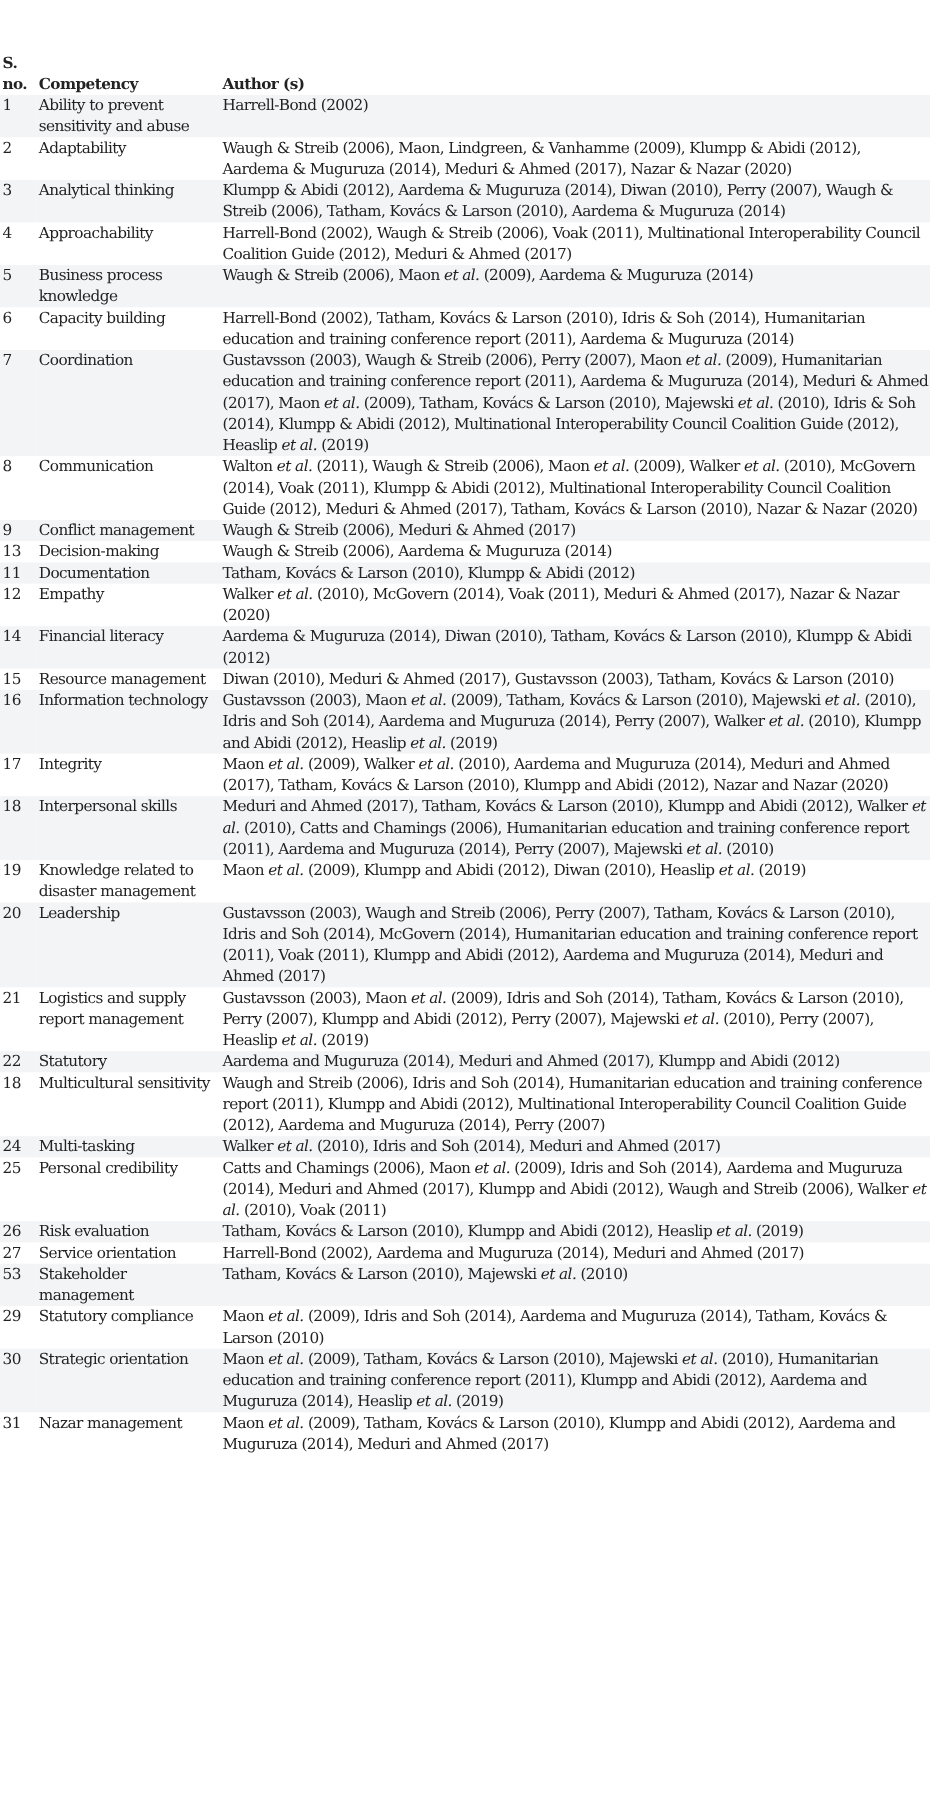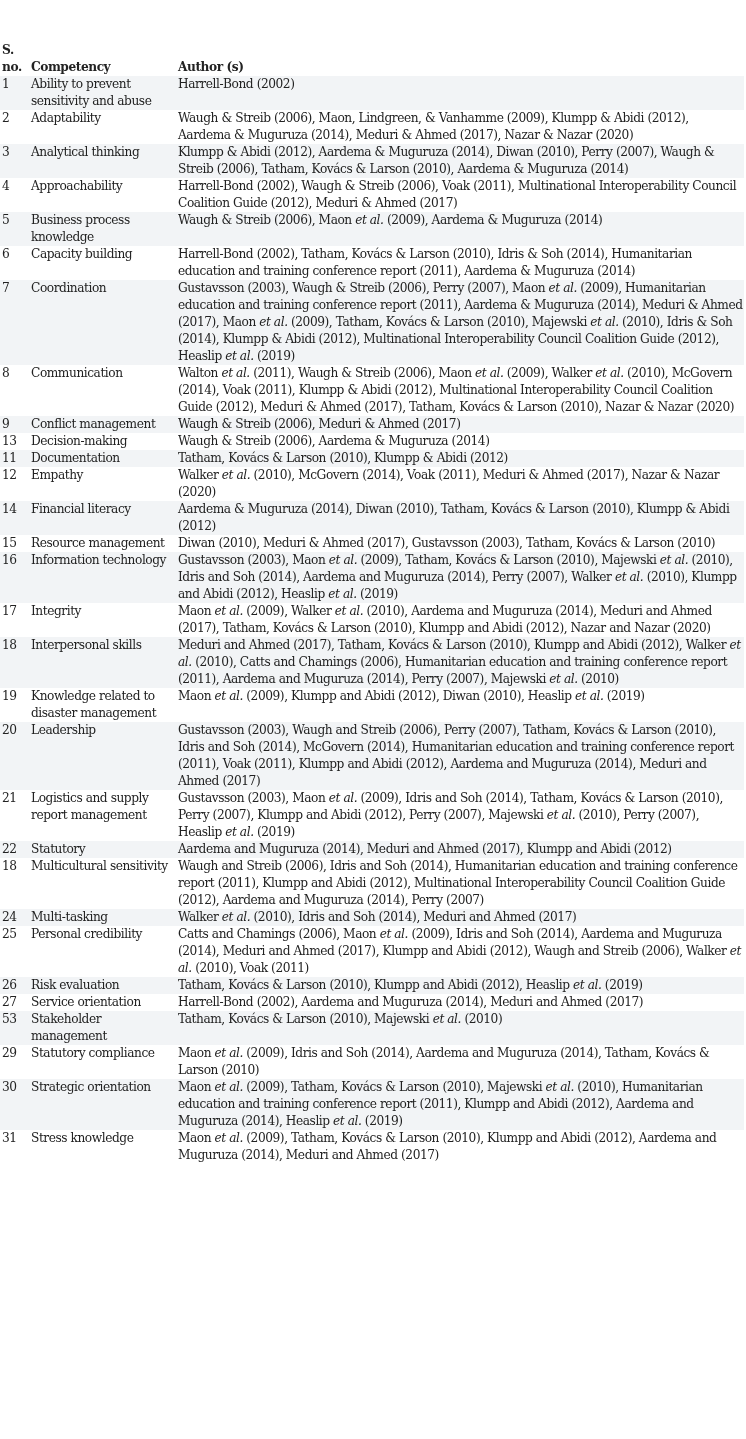--- a/index.html
+++ b/index.html
@@ -171,17 +171,17 @@
         <td>Statutory compliance</td>
         <td class="cite">Maon <i>et al.</i> (2009), Idris and Soh (2014), Aardema and Muguruza (2014), Tatham, Kovács &amp; Larson (2010)</td>
       </tr>
       <tr>
         <td>30</td>
         <td>Strategic orientation</td>
         <td class="cite">Maon <i>et al.</i> (2009), Tatham, Kovács &amp; Larson (2010), Majewski <i>et al.</i> (2010), Humanitarian education and training conference report (2011), Klumpp and Abidi (2012), Aardema and Muguruza (2014), Heaslip <i>et al.</i> (2019)</td>
       </tr>
       <tr>
         <td>31</td>
-        <td>Stress knowledge</td>
+        <td>Nazar management</td>
         <td class="cite">Maon <i>et al.</i> (2009), Tatham, Kovács &amp; Larson (2010), Klumpp and Abidi (2012), Aardema and Muguruza (2014), Meduri and Ahmed (2017)</td>
       </tr>
     </tbody>
 </table>
 
 </body></html>

